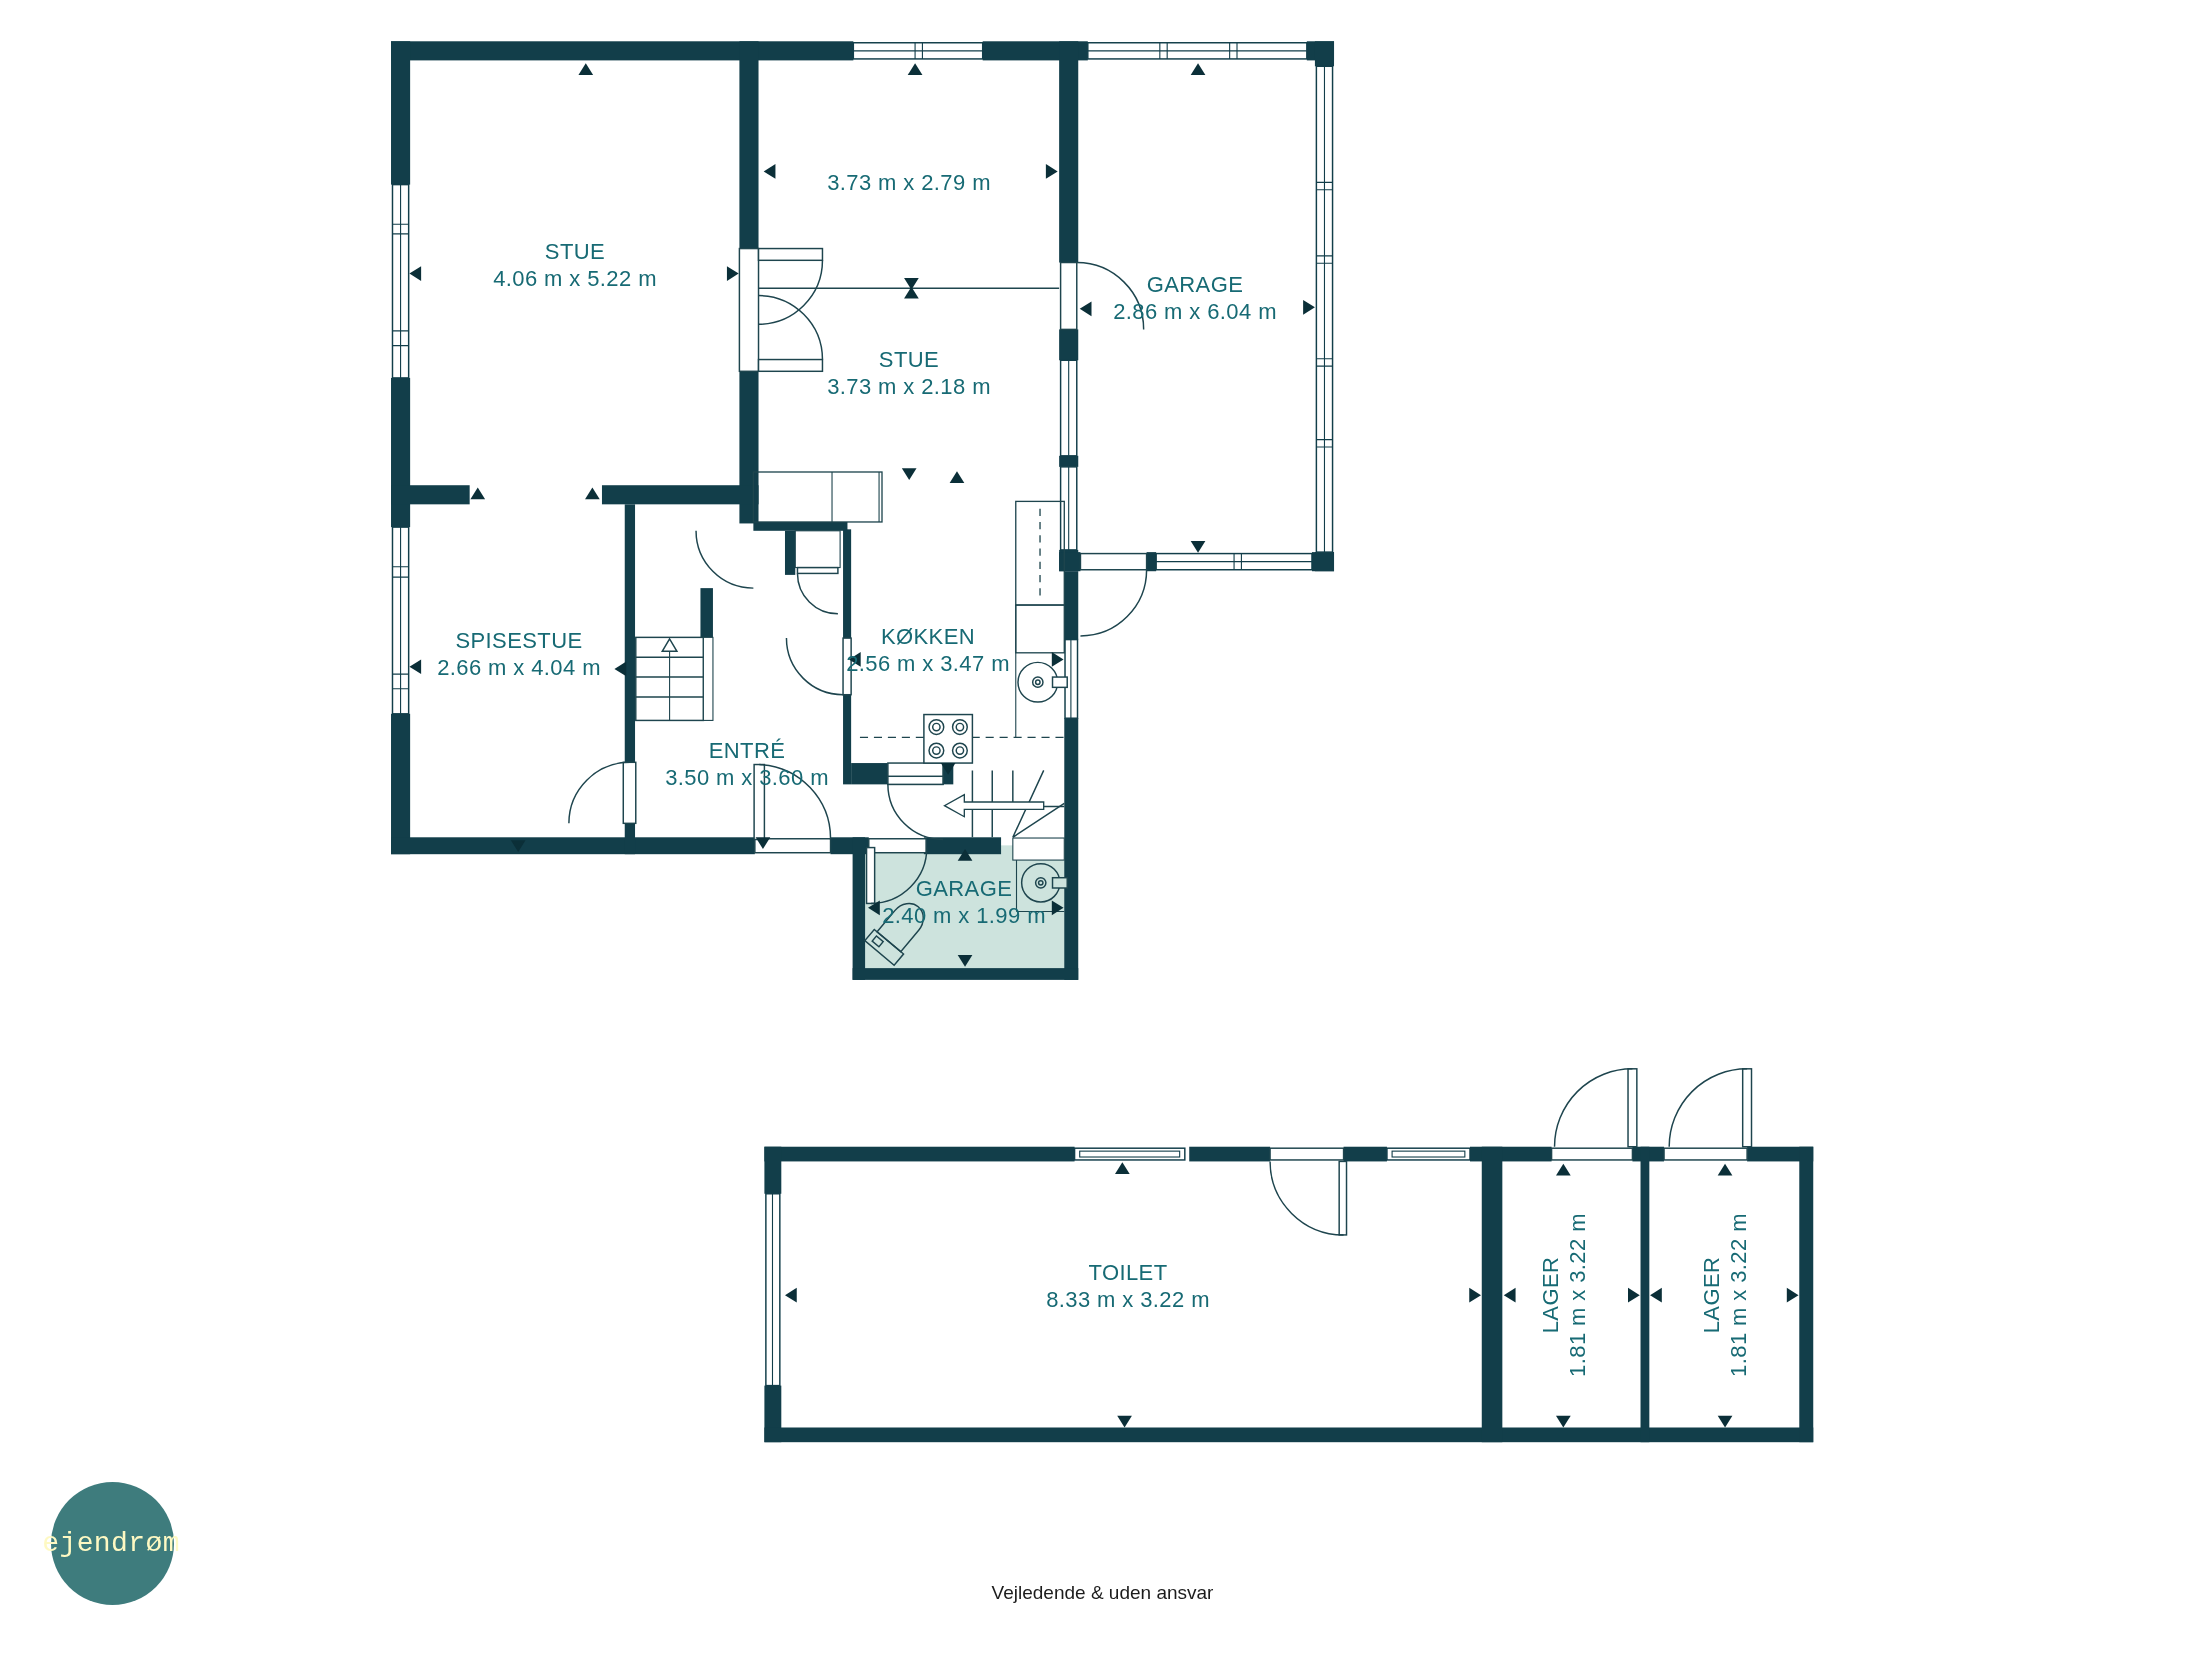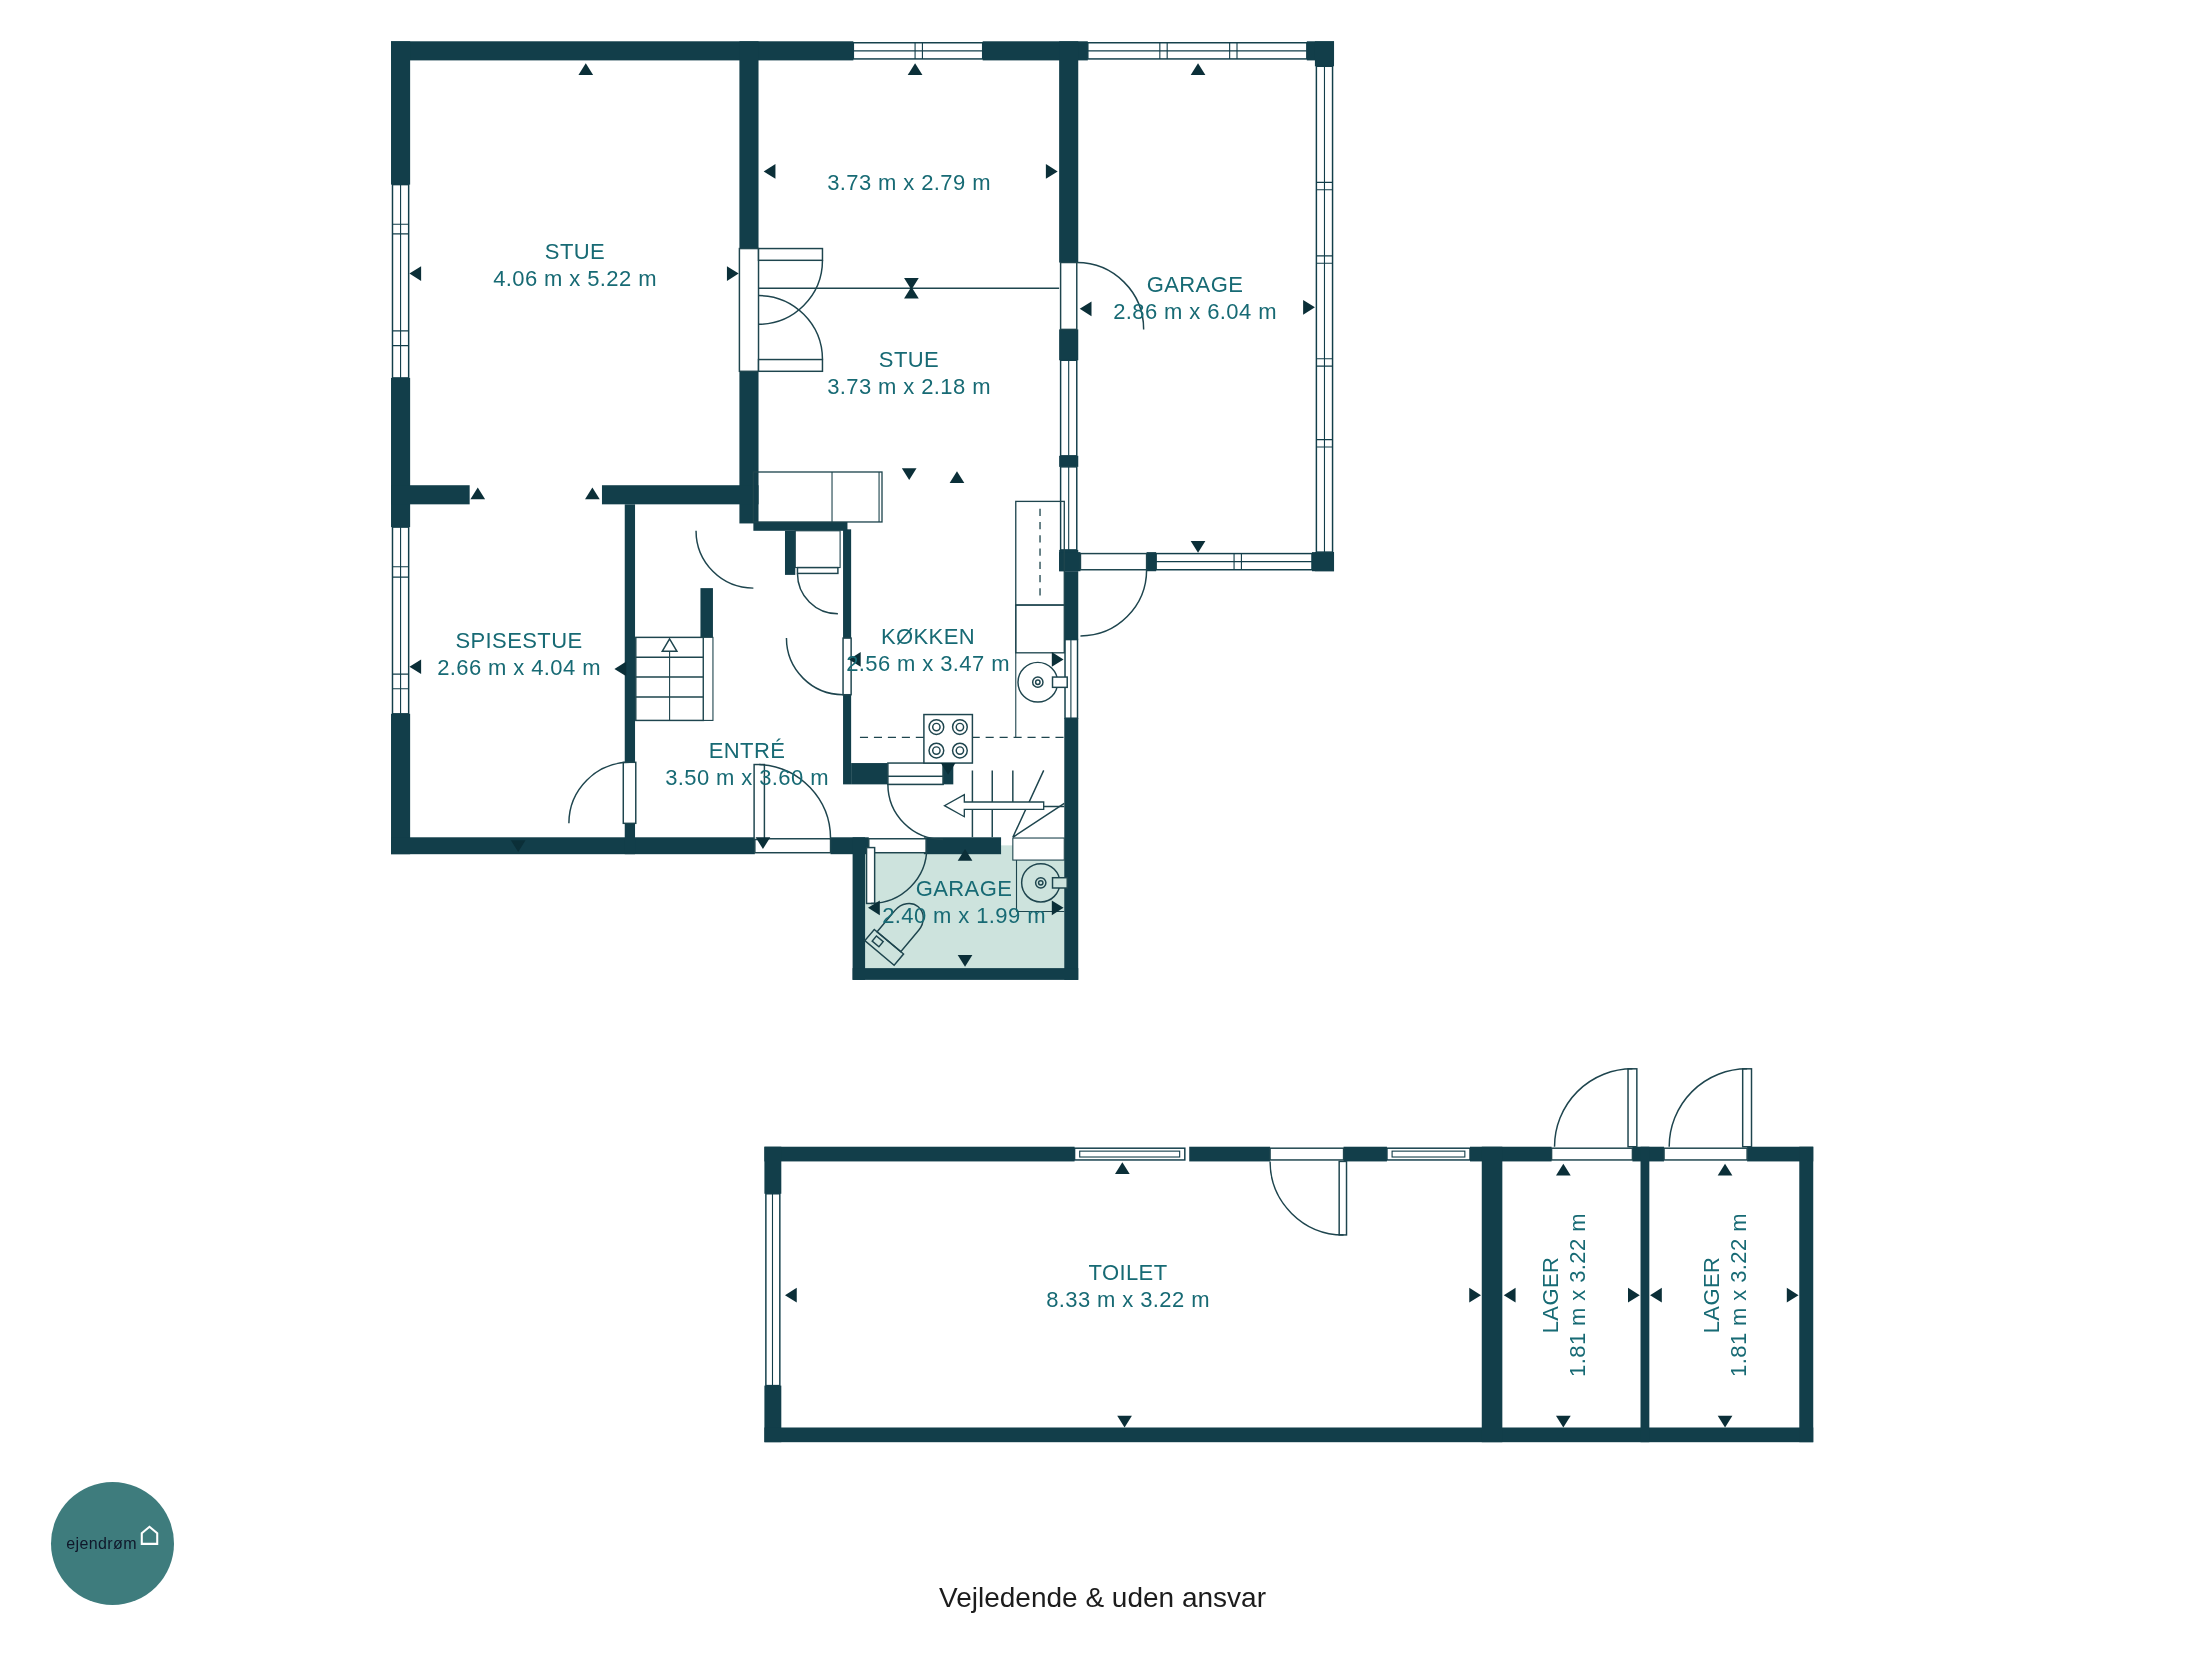--- a/index.html
+++ b/index.html
@@ -20,32 +20,32 @@
     line-height:27px;
     letter-spacing:0.4px;
     white-space:nowrap;
   }
   .room-label.rot{transform:translate(-50%,-50%) rotate(-90deg);}
   .footer-note{
     position:absolute;
     left:0;right:0;top:1582px;
     text-align:center;
     color:#1c1c1c;
-    font-size:28px;
+    font-size:19px;
   }
   .logo{
     position:absolute;
     left:51px;top:1482px;
     width:123px;height:123px;
     border-radius:50%;
     background:#3e7c7d;
     display:flex;align-items:center;justify-content:center;
   }
   .logo-text{
-    color:#0f172a;font-size:16px;letter-spacing:0.4px;
+    color:#fef9c3;font-size:28px;letter-spacing:0.4px;font-family:Liberation Mono, monospace;
   }
   .logo-house{margin-left:2.9px;transform:translateY(-8px);}
 </style>
 </head>
 <body>
 
 <div class="canvas">
 
 <svg class="plan-svg" width="2205" height="1654" viewBox="0 0 3000 2250">
 

